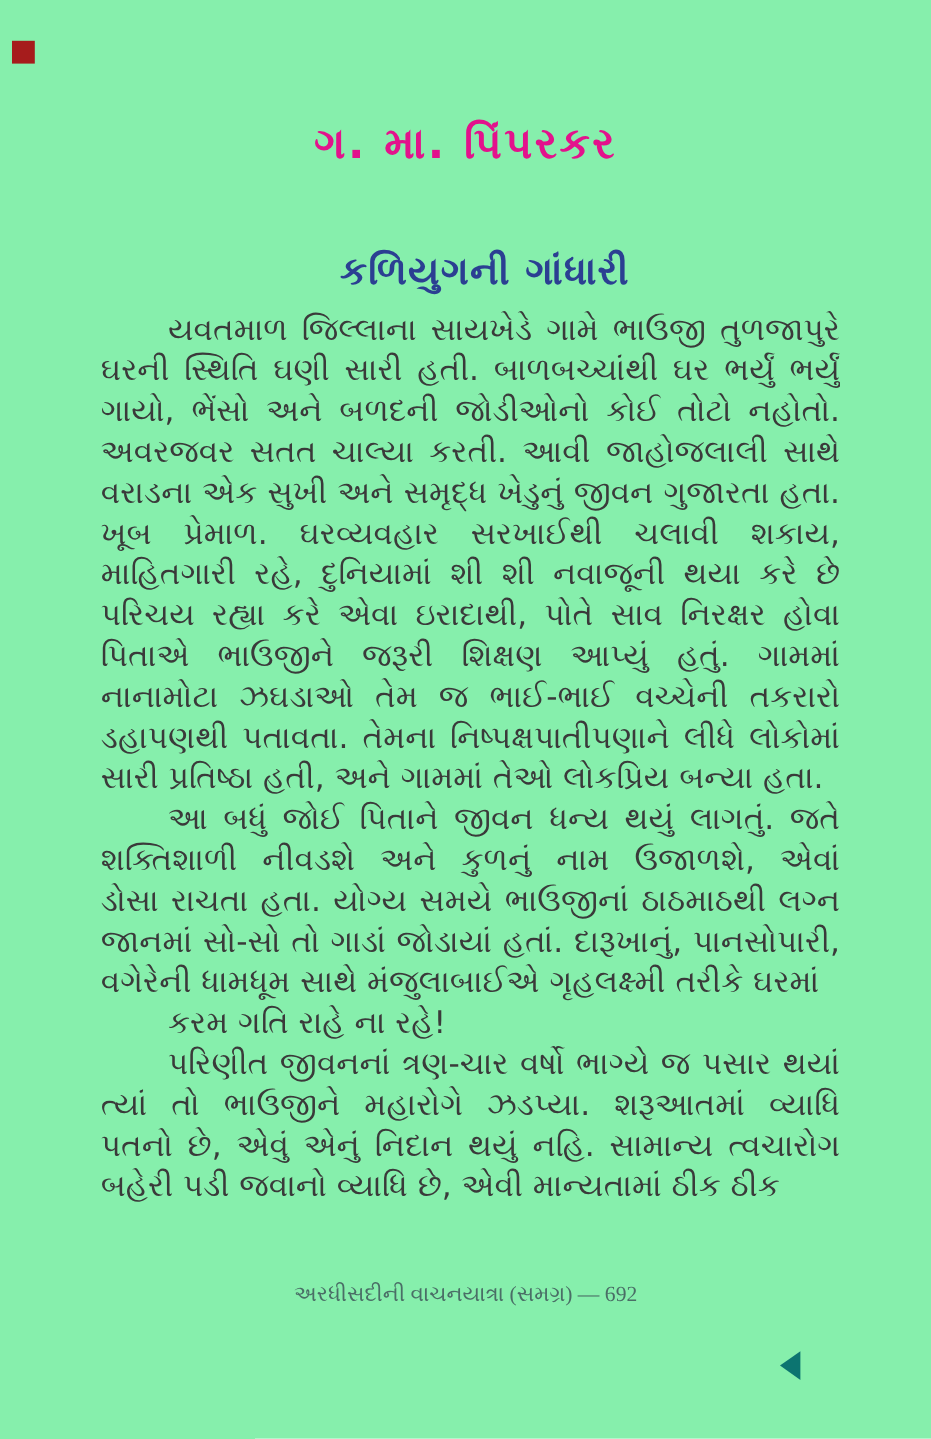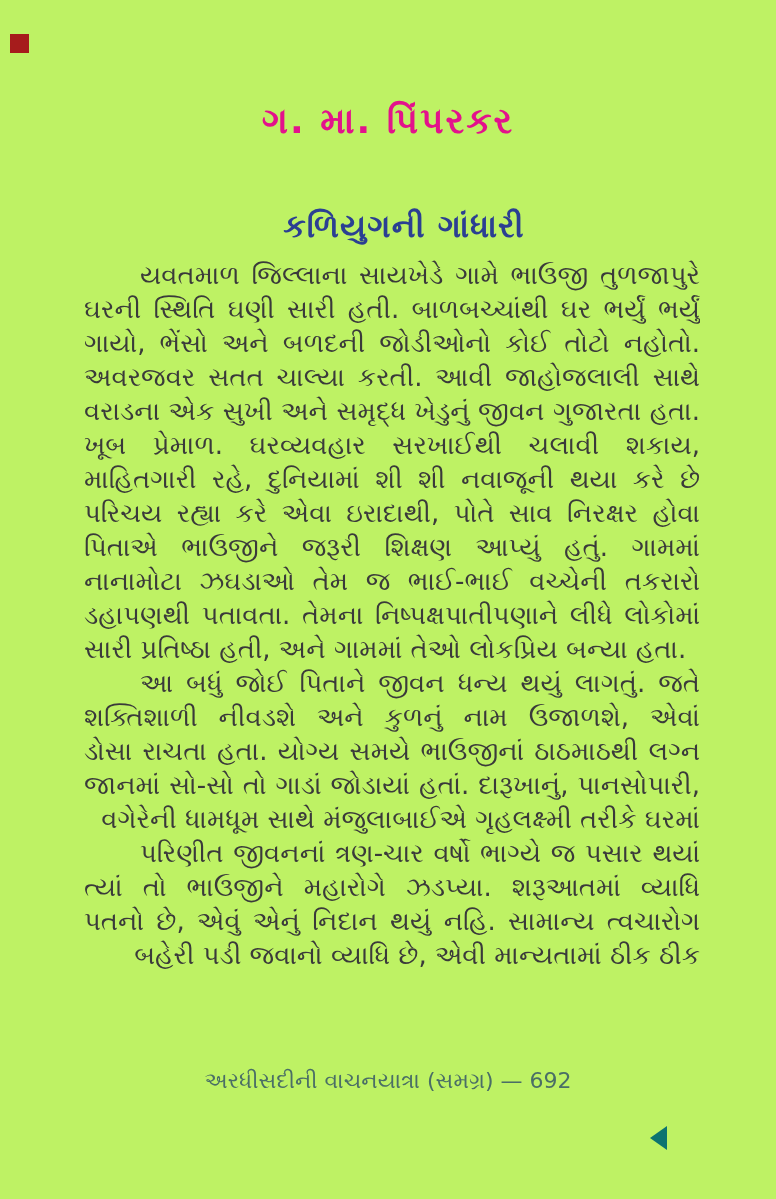--- a/index.html
+++ b/index.html
@@ -4,21 +4,21 @@
 <style>
   html, body {
     margin: 0;
     padding: 0;
     background: #ffffff;
   }
   .page {
     position: relative;
     width: 776px;
     height: 1199px;
-    background: #bef264;
+    background: #86efac;
     overflow: hidden;
     font-family: "DejaVu Sans", sans-serif;
   }
   .corner-square {
     position: absolute;
     left: 10px;
     top: 34px;
     width: 19px;
     height: 19px;
     background: #a61c1c;
@@ -61,32 +61,33 @@
     height: 34px;
     line-height: 34px;
     text-align: justify;
     text-align-last: justify;
     overflow: hidden;
   }
   .line.indent {
     padding-left: 56px;
   }
   .line.last {
-    text-align: right;
+    text-align: left;
     text-align-last: left;
   }
   .page-footer {
     position: absolute;
     top: 1066px;
     left: 0;
     width: 100%;
     text-align: center;
     color: #4a6e66;
-    font-size: 22px;
+    font-size: 18px;
     line-height: 1.4;
+    font-family: Liberation Serif, serif;
   }
   .nav-triangle {
     position: absolute;
     left: 650px;
     top: 1126px;
     width: 0;
     height: 0;
     border-top: 12px solid transparent;
     border-bottom: 12px solid transparent;
     border-right: 17px solid #0c7470;
@@ -118,20 +119,21 @@
     <div class="line">ડહાપણથી પતાવતા. તેમના નિષ્પક્ષપાતીપણાને લીધે લોકોમાં તેમની</div>
     <div class="line last">સારી પ્રતિષ્ઠા હતી, અને ગામમાં તેઓ લોકપ્રિય બન્યા હતા.</div>
 
     <div class="line indent">આ બધું જોઈ પિતાને જીવન ધન્ય થયું લાગતું. જતે દહાડે પુત્ર</div>
     <div class="line">શક્તિશાળી નીવડશે અને કુળનું નામ ઉજાળશે, એવાં સુખસ્વપ્નોમાં</div>
     <div class="line">ડોસા રાચતા હતા. યોગ્ય સમયે ભાઉજીનાં ઠાઠમાઠથી લગ્ન થયાં.</div>
     <div class="line">જાનમાં સો-સો તો ગાડાં જોડાયાં હતાં. દારૂખાનું, પાનસોપારી, જમણવાર</div>
     <div class="line last">વગેરેની ધામધૂમ સાથે મંજુલાબાઈએ ગૃહલક્ષ્મી તરીકે ઘરમાં પગ દીધો.</div>
 
 
+    <div class="line indent last">કરમ ગતિ રાહે ના રહે!</div>
 
     <div class="line indent">પરિણીત જીવનનાં ત્રણ-ચાર વર્ષો ભાગ્યે જ પસાર થયાં હશે</div>
     <div class="line">ત્યાં તો ભાઉજીને મહારોગે ઝડપ્યા. શરૂઆતમાં વ્યાધિ મહારોગ એટલે</div>
     <div class="line">પતનો છે, એવું એનું નિદાન થયું નહિ. સામાન્ય ત્વચારોગ છે, ચામડી</div>
     <div class="line last">બહેરી પડી જવાનો વ્યાધિ છે, એવી માન્યતામાં ઠીક ઠીક સમય વીત્યો.</div>
   </div>
 
   <div class="page-footer">અરધીસદીની વાચનયાત્રા (સમગ્ર) — 692</div>
 
   <div class="nav-triangle"></div>

